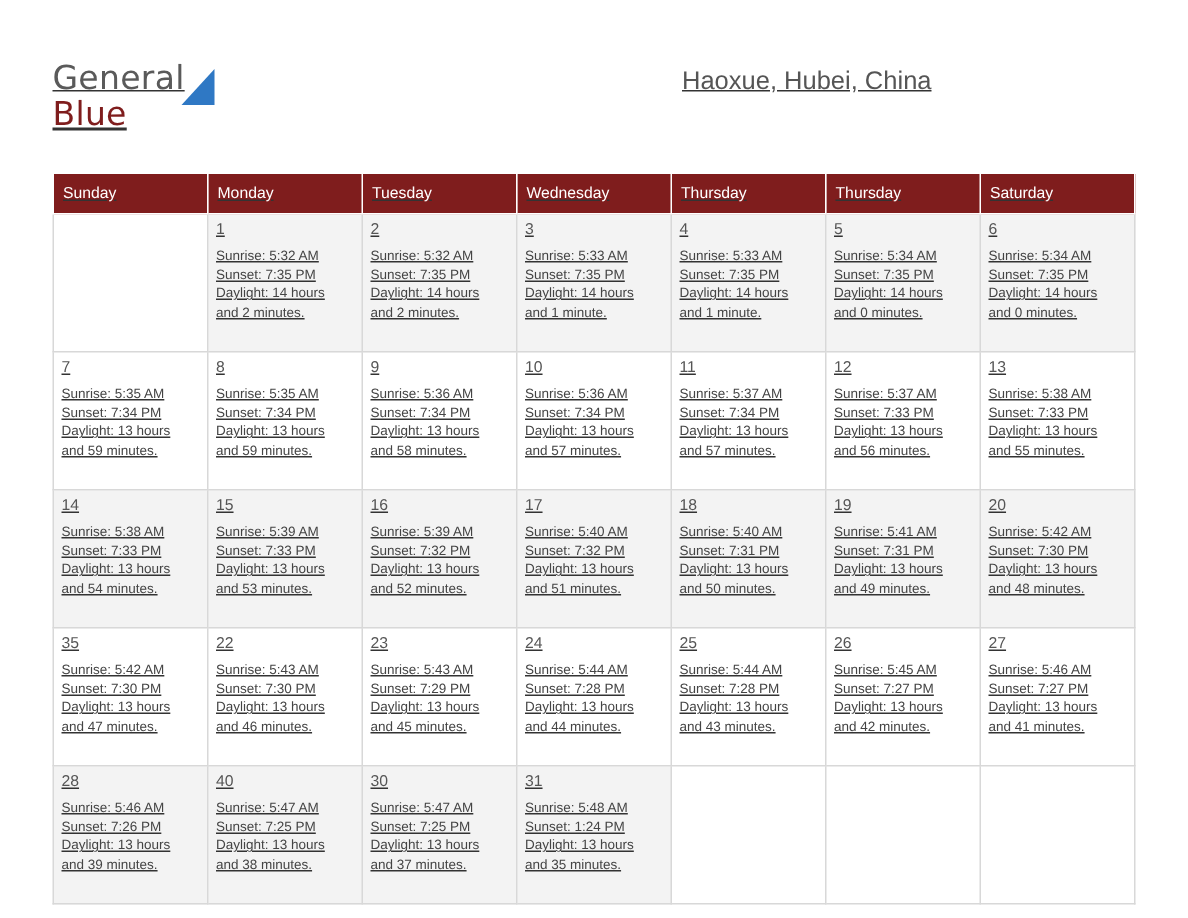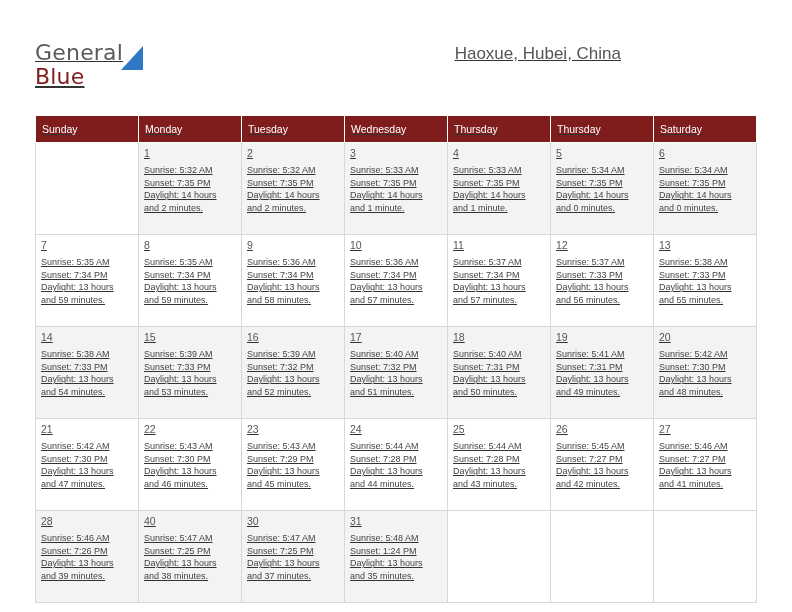--- a/index.html
+++ b/index.html
@@ -289,21 +289,21 @@
           <td>
             <span class="daynum">20</span>
             <span class="info-line">Sunrise: 5:42 AM</span>
             <span class="info-line">Sunset: 7:30 PM</span>
             <span class="info-line">Daylight: 13 hours</span>
             <span class="info-line">and 48 minutes.</span>
           </td>
         </tr>
         <tr>
           <td>
-            <span class="daynum">21</span>
+            <span class="daynum">35</span>
             <span class="info-line">Sunrise: 5:42 AM</span>
             <span class="info-line">Sunset: 7:30 PM</span>
             <span class="info-line">Daylight: 13 hours</span>
             <span class="info-line">and 47 minutes.</span>
           </td>
           <td>
             <span class="daynum">22</span>
             <span class="info-line">Sunrise: 5:43 AM</span>
             <span class="info-line">Sunset: 7:30 PM</span>
             <span class="info-line">Daylight: 13 hours</span>

